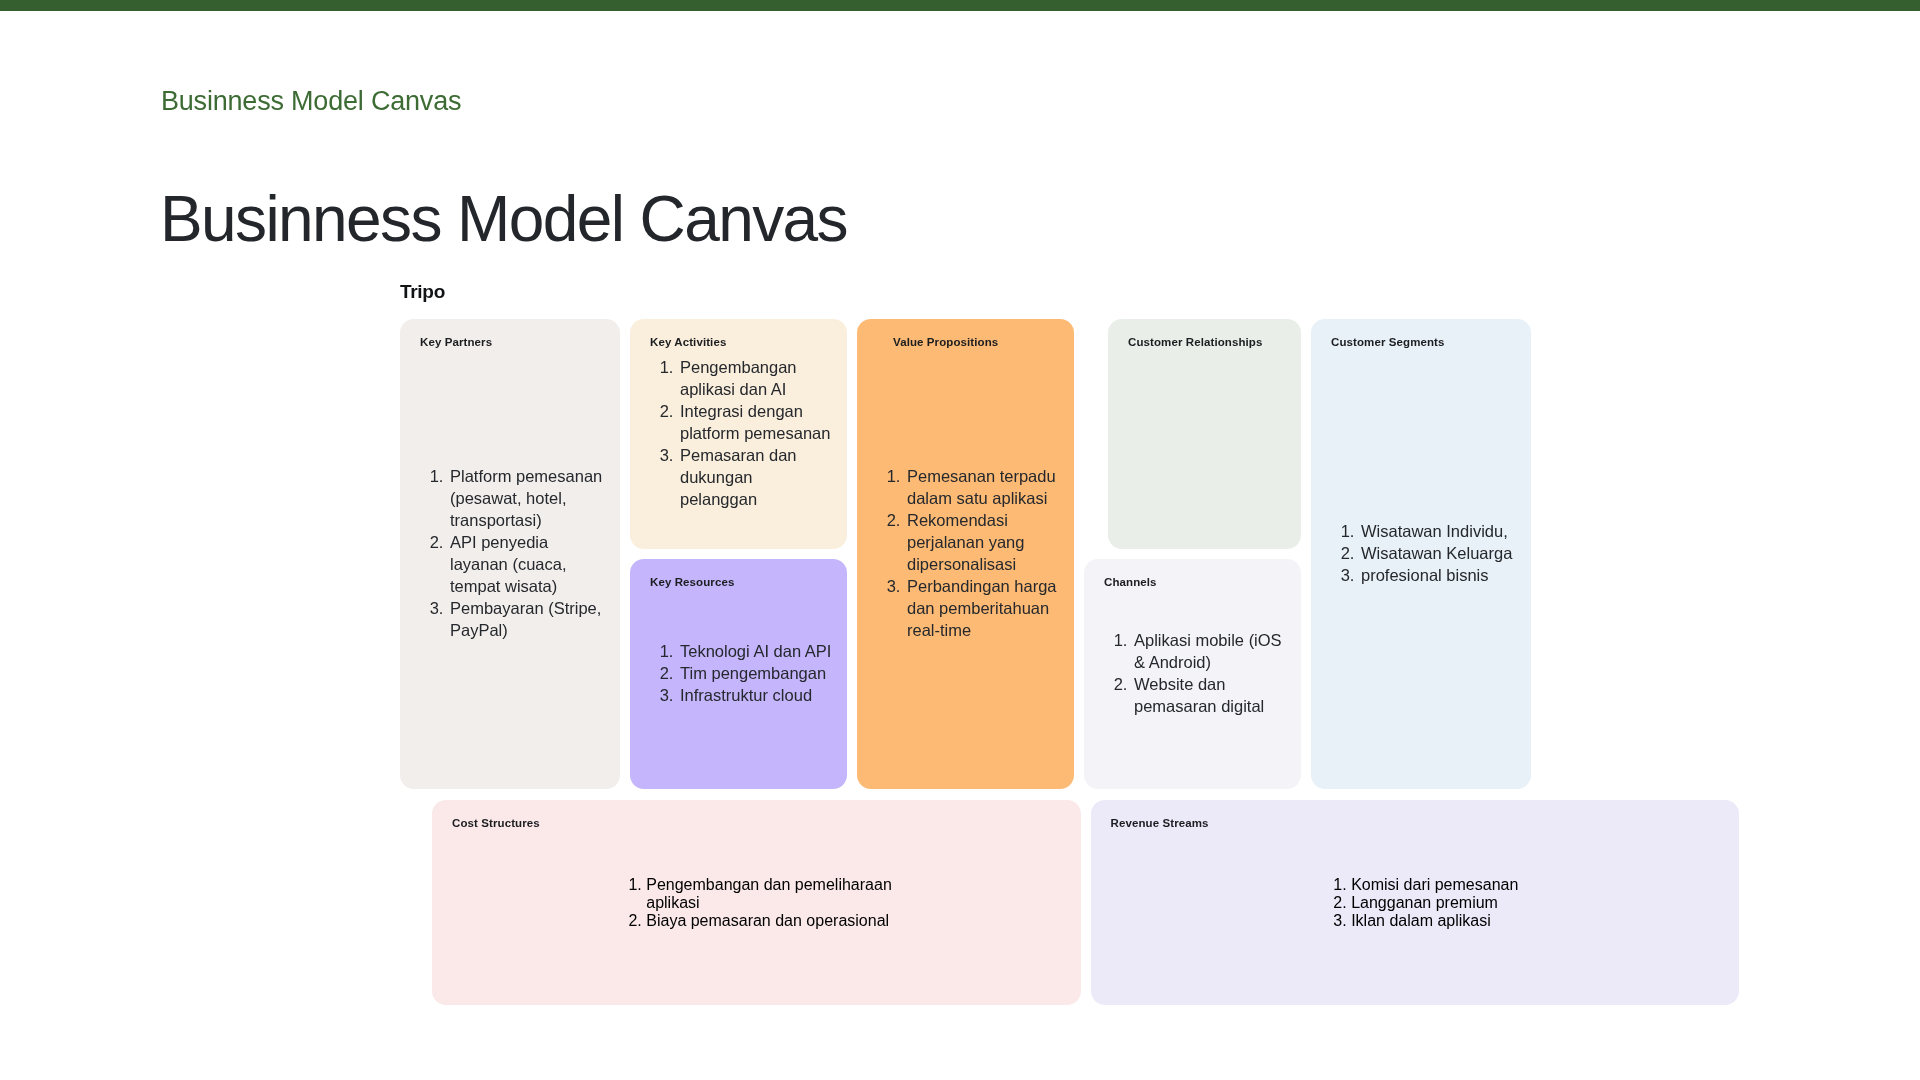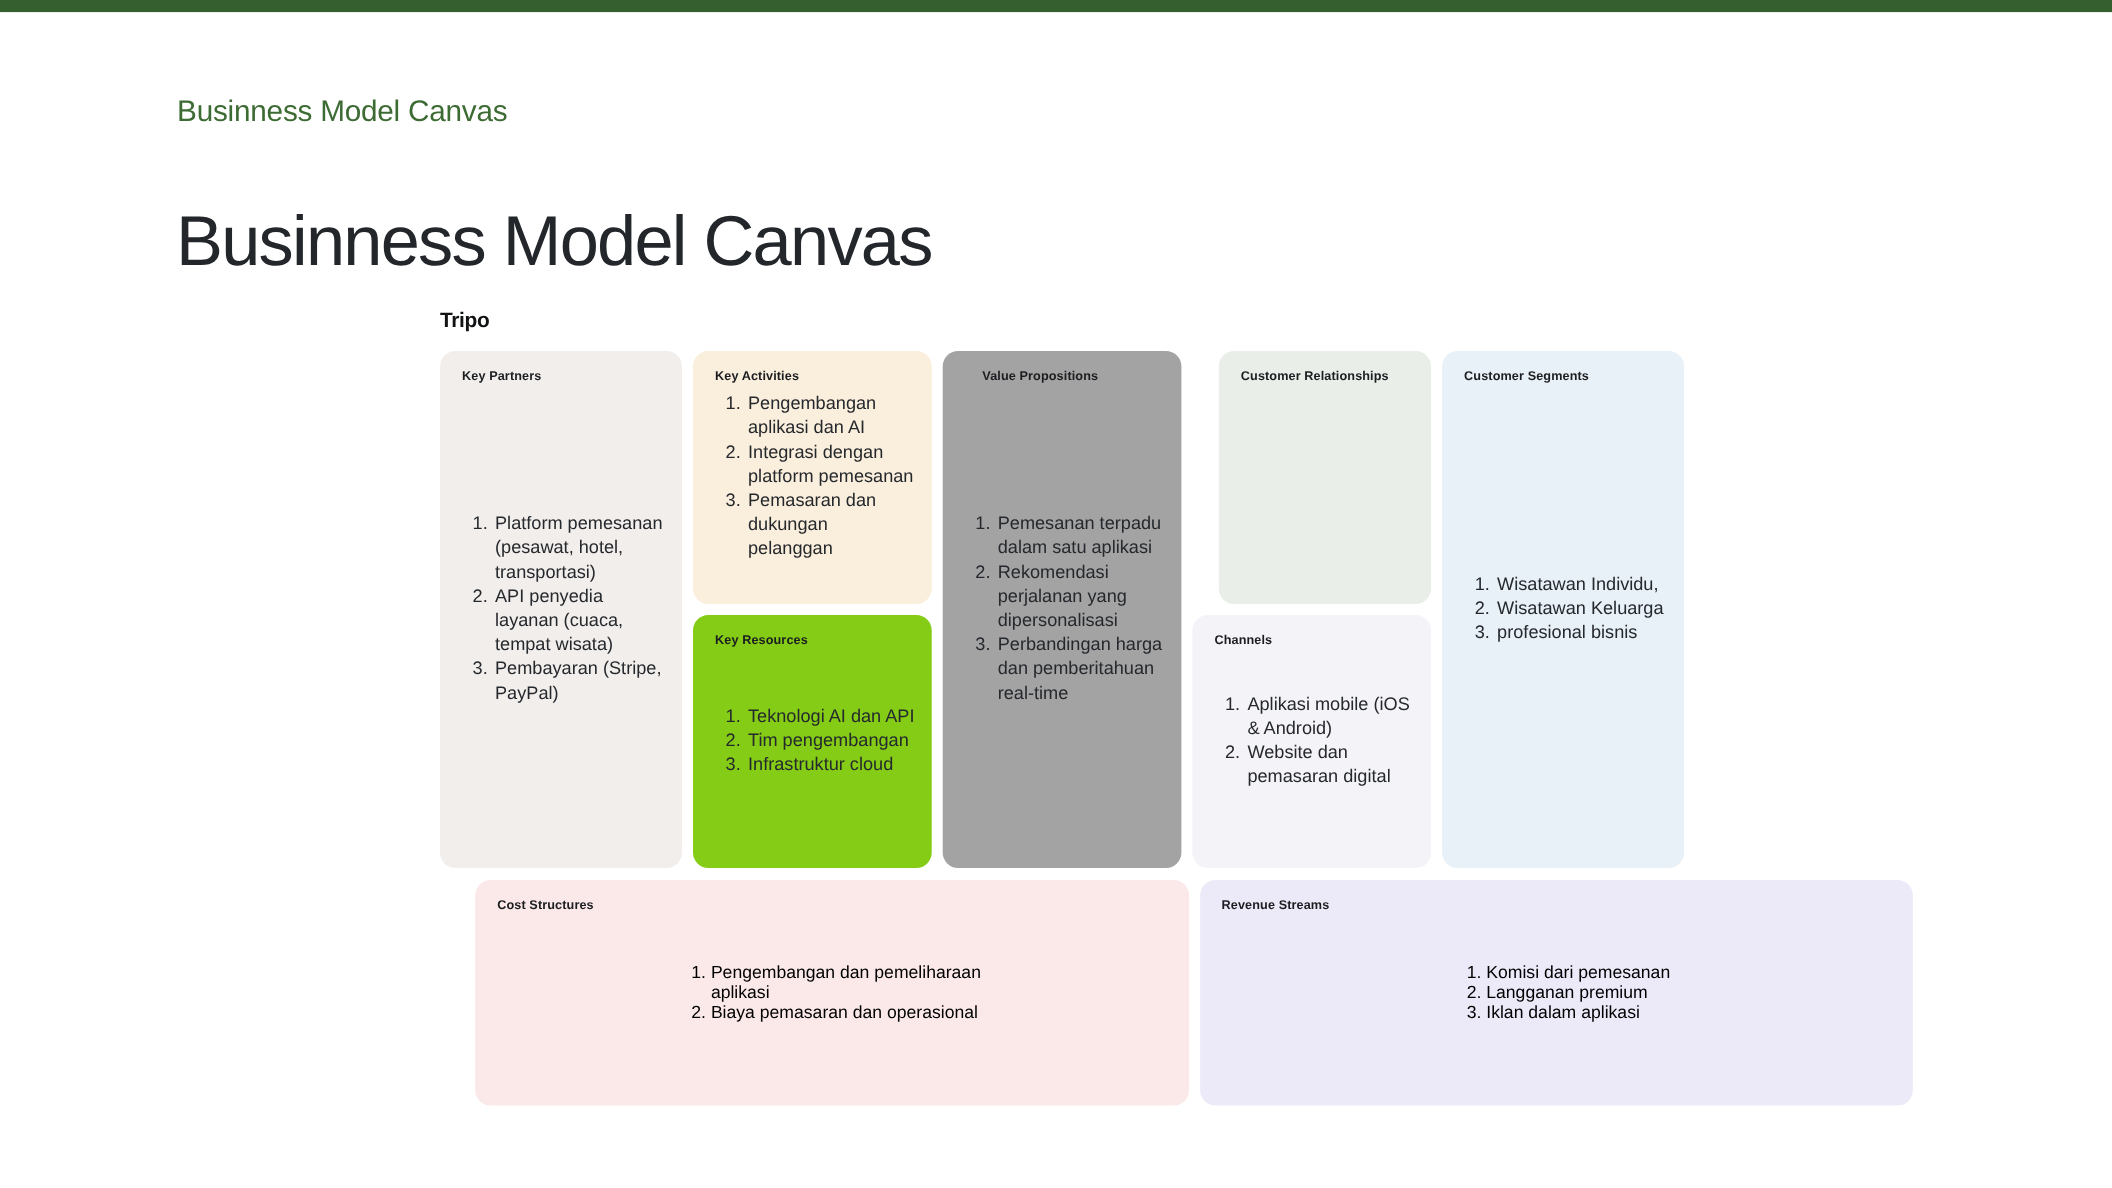--- a/index.html
+++ b/index.html
@@ -137,22 +137,22 @@
   .bottom-card { flex: 1; border-radius: 14px; padding: 17px 20px; position: relative; }
   .bottom-card .card-body {
     left: 0; right: 0;
     justify-content: center;
   }
   .bottom-card .card-body ol { width: auto; max-width: 300px; }
 
   
   .c-partners      { background: #f2eeec; }
   .c-activities    { background: #faeedc; }
-  .c-resources     { background: #84cc16; }
-  .c-value         { background: #a3a3a3; padding-left: 36px; }
+  .c-resources     { background: #c4b5fd; }
+  .c-value         { background: #fdba74; padding-left: 36px; }
   .c-relationships { background: #e9efe8; margin-left: 24px; }
   .c-channels      { background: #f4f3f7; }
   .c-segments      { background: #e8f1f7; }
   .c-cost          { background: #fbe9ea; }
   .c-revenue       { background: #eceaf9; }
 </style>
 </head>
 <body>
 
 <div class="topbar"></div>

